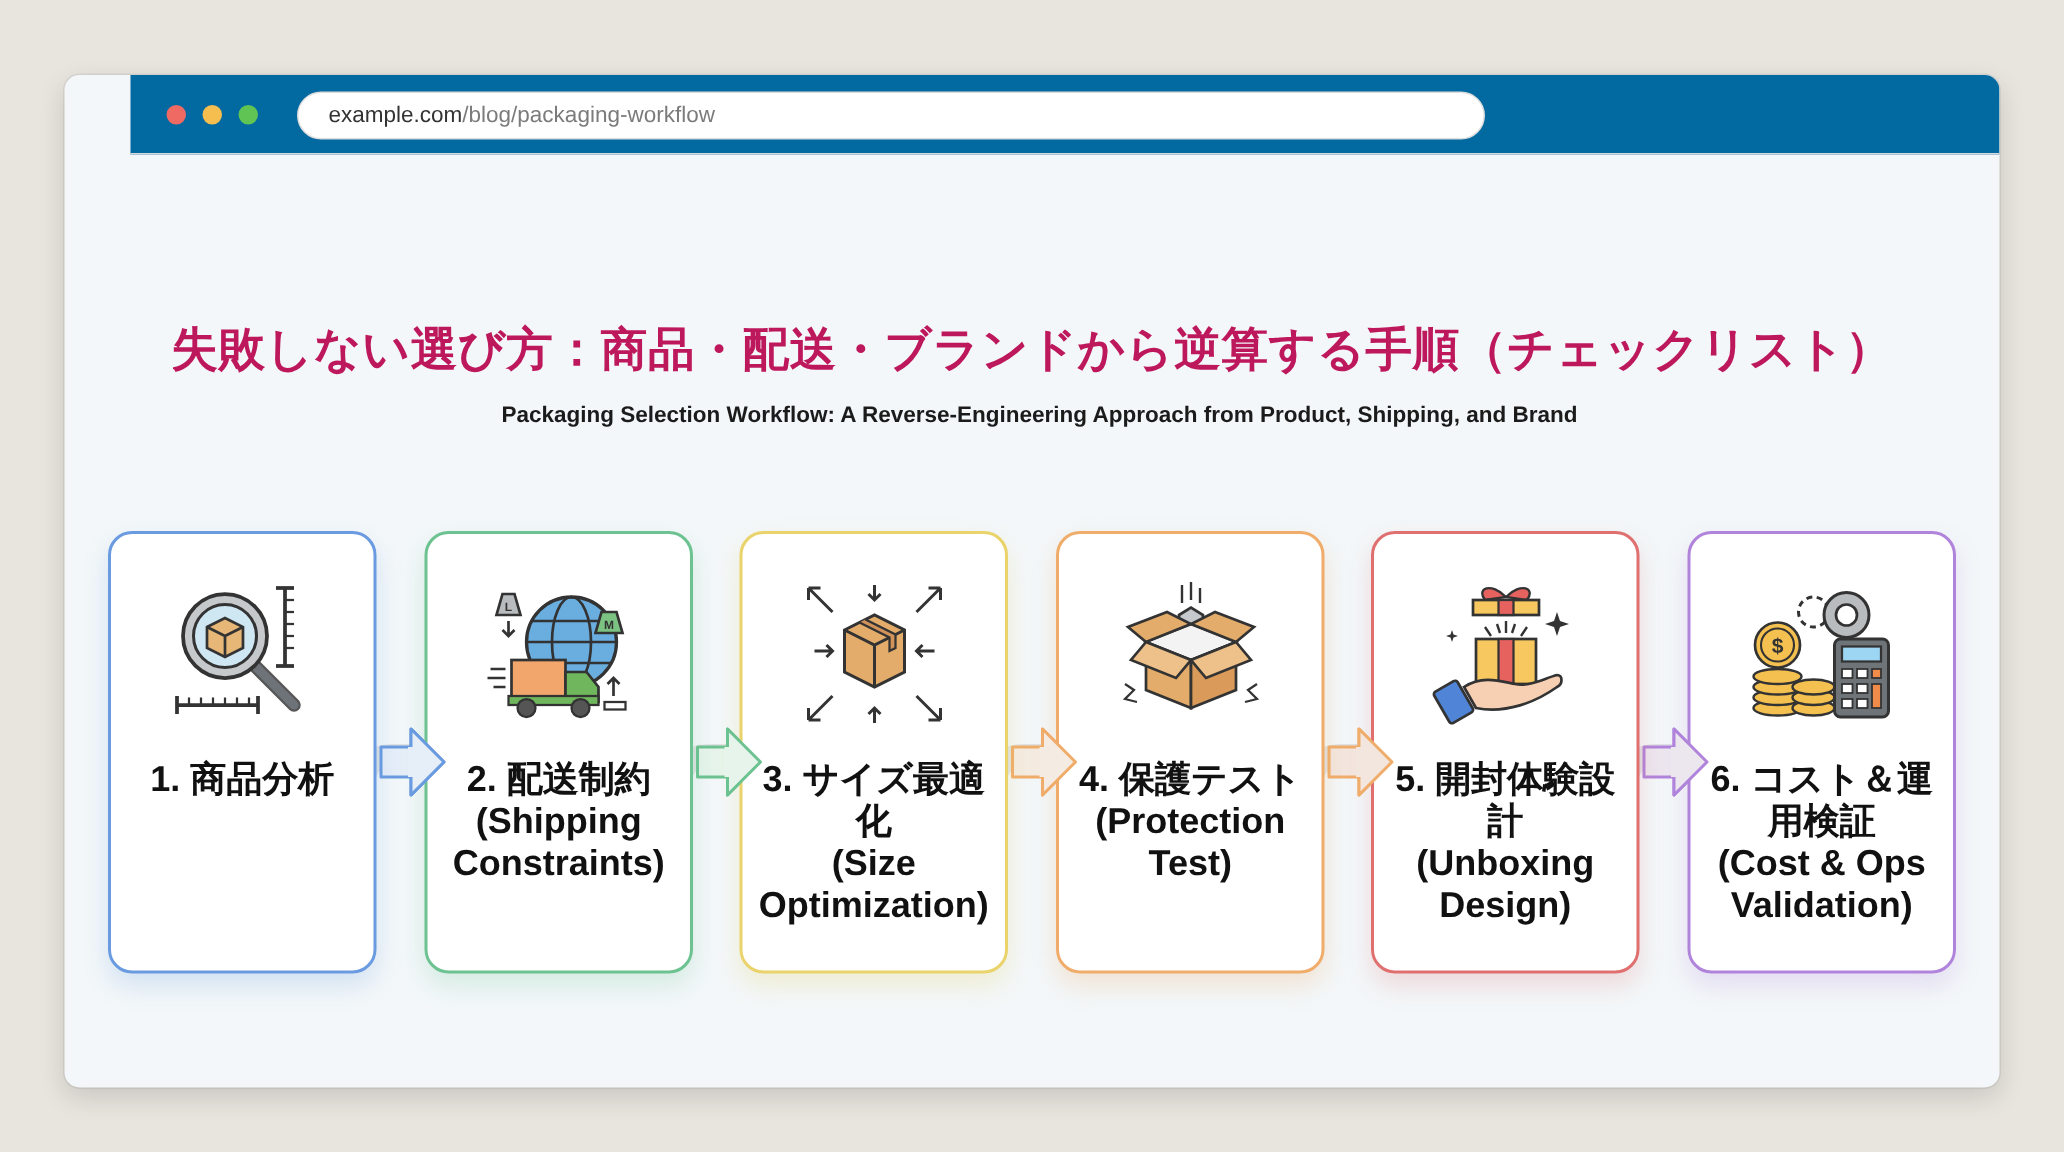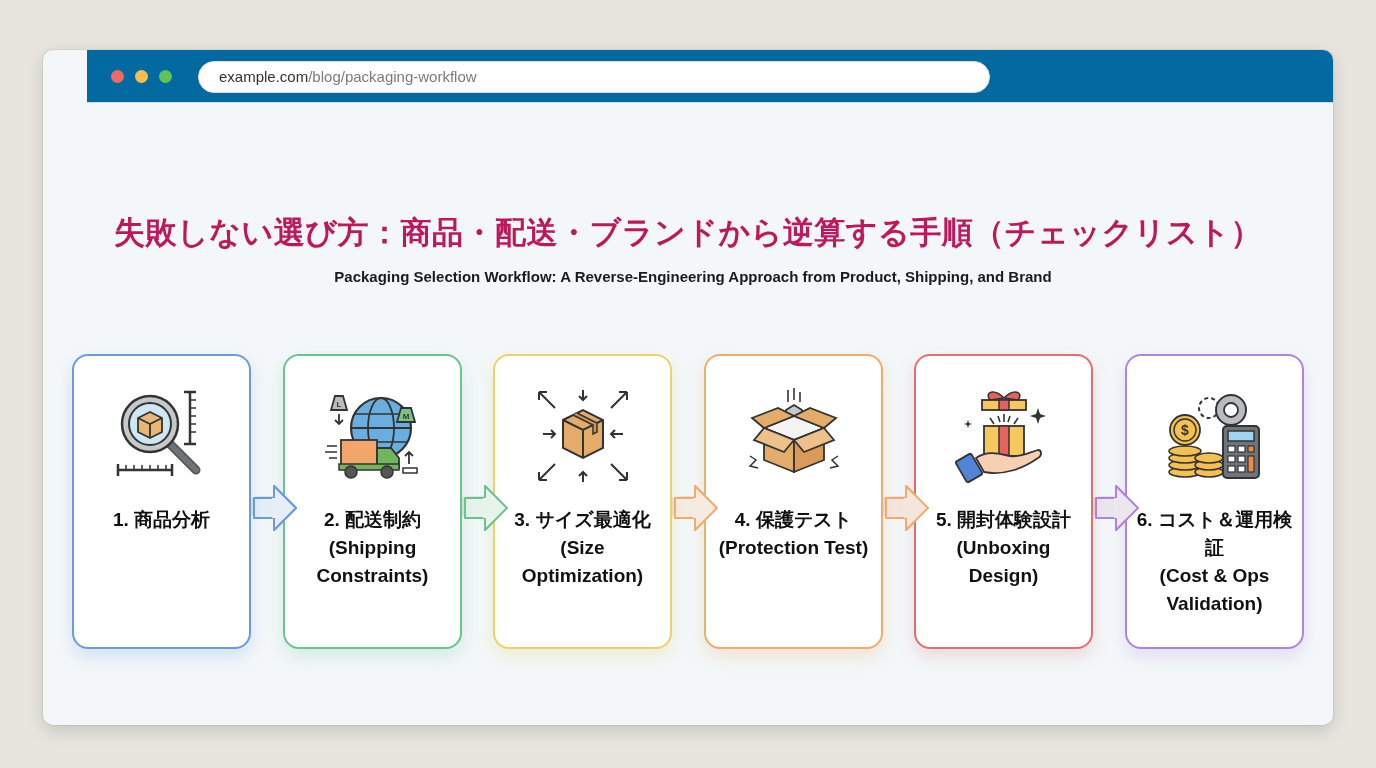--- a/index.html
+++ b/index.html
@@ -65,21 +65,21 @@
     border-radius: 16px;
   }
   .card .icon {
     position: absolute; left: 50%; top: 30px;
     width: 100px; height: 100px;
     transform: translateX(-50%);
   }
   .card .label {
     position: absolute; left: 6px; right: 6px; top: 150px;
     text-align: center;
-    font-size: 19px; font-weight: bold; line-height: 28px;
+    font-size: 24px; font-weight: bold; line-height: 28px;
     color: #111;
   }
   .card .label .en { font-weight: normal; display: block; }
   .card .label .en { font-weight: 600; }
 
   .connector {
     position: absolute;
     width: 72px; height: 110px;
     top: 358px;
   }

